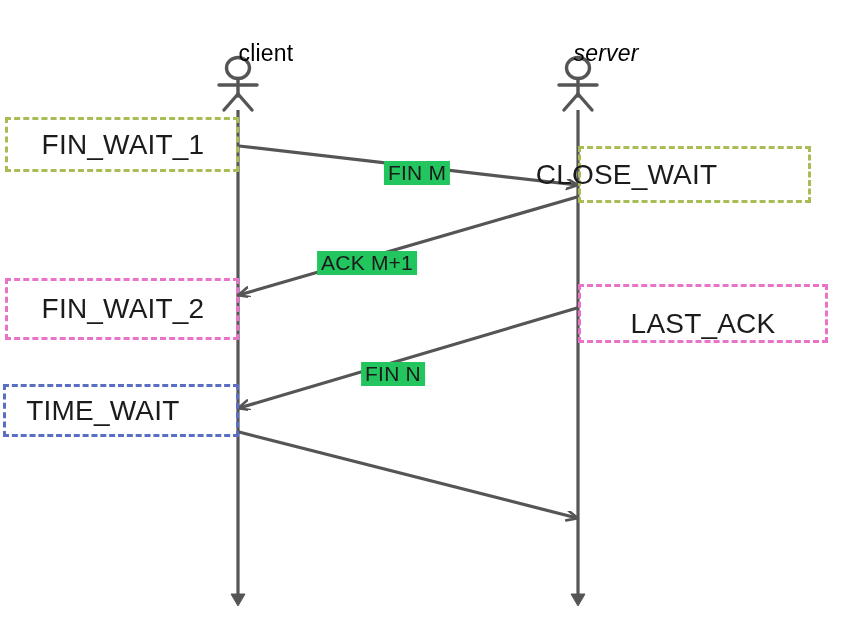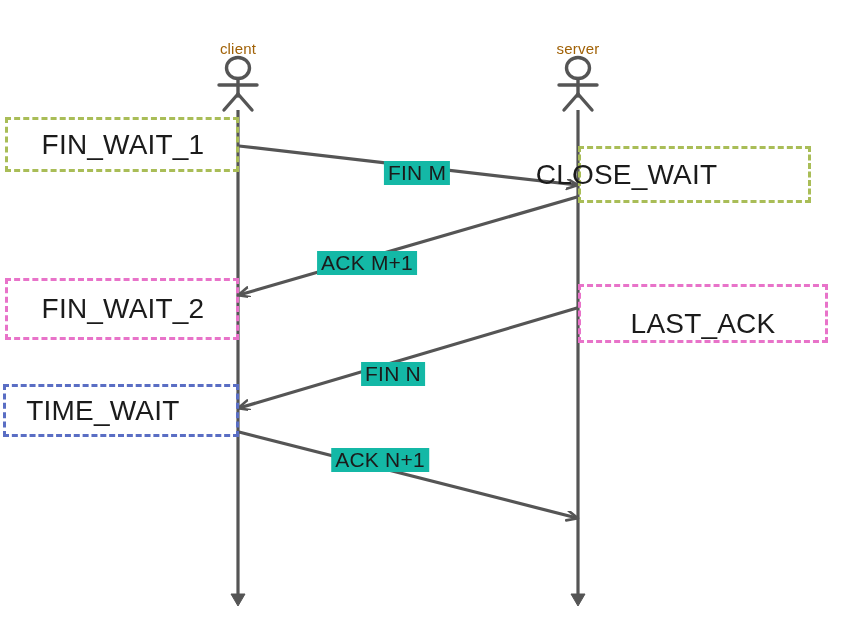--- a/index.html
+++ b/index.html
@@ -22,26 +22,27 @@
     position: absolute;
     left: 0;
     top: 0;
     width: 846px;
     height: 620px;
     display: block;
   }
   
   .actor-label {
     position: absolute;
-    font-size: 15px;
-    color: #a16207;
+    font-size: 23px;
+    color: #000000;
     letter-spacing: 0.2px;
     white-space: nowrap;
     transform: translateX(-50%);
     font-family: "Liberation Sans", sans-serif;
+    margin-left: 28px;
   }
   
   .state-box {
     position: absolute;
     box-sizing: border-box;
     display: flex;
     align-items: center;
     justify-content: center;
     background: transparent;
     border-style: dashed;
@@ -54,21 +55,21 @@
     letter-spacing: 0.2px;
     font-family: "Liberation Sans", sans-serif;
   }
   
   .msg-label {
     position: absolute;
     font-size: 21px;
     color: #1b1b1b;
     white-space: nowrap;
     letter-spacing: 0.2px;
-    background: #14b8a6;
+    background: #22c55e;
     padding: 0 4px;
     transform: translate(-50%, -50%);
     font-family: "Liberation Sans", sans-serif;
   }
 </style>
 </head>
 <body>
 
 <div id="diagram-root">
 
@@ -104,21 +105,21 @@
     <line x1="239" y1="146" x2="577" y2="185" stroke="#555555" stroke-width="3.2" stroke-linecap="round" marker-end="url(#arrow-open)"></line>
 
     <line x1="577" y1="197" x2="239" y2="295" stroke="#555555" stroke-width="3.2" stroke-linecap="round" marker-end="url(#arrow-open)"></line>
 
     <line x1="577" y1="308" x2="239" y2="408" stroke="#555555" stroke-width="3.2" stroke-linecap="round" marker-end="url(#arrow-open)"></line>
 
     <line x1="239" y1="432" x2="577" y2="518" stroke="#555555" stroke-width="3.2" stroke-linecap="round" marker-end="url(#arrow-open)"></line>
   </svg>
 
   <div class="actor-label" id="actor-label-client" style="left: 238px; top: 40px;">client</div>
-  <div class="actor-label" id="actor-label-server" style="left: 578px; top: 40px;">server</div>
+  <div class="actor-label" id="actor-label-server" style="left: 578px; top: 40px; font-style: italic;">server</div>
 
   <div class="state-box" id="state-box-fin-wait-1" style="left: 5px; top: 117px; width: 234px; height: 55px; border-color: rgb(169, 189, 87); justify-content: flex-start;">
     <span class="state-text" style="margin-left: 115px; transform: translateX(-50%);">FIN_WAIT_1</span>
   </div>
 
   <div class="state-box" id="state-box-close-wait" style="left: 578px; top: 146px; width: 233px; height: 57px; border-color: rgb(169, 189, 87); justify-content: flex-end;">
     <span class="state-text" style="margin-left: 117px; transform: translateX(-50%);">CLOSE_WAIT</span>
   </div>
 
   <div class="state-box" id="state-box-fin-wait-2" style="left: 5px; top: 278px; width: 234px; height: 62px; border-color: rgb(232, 115, 201); justify-content: flex-start;">
@@ -130,15 +131,14 @@
   </div>
 
   <div class="state-box" id="state-box-time-wait" style="left: 3px; top: 384px; width: 236px; height: 53px; border-color: rgb(90, 110, 196); justify-content: center;">
     <span class="state-text" style="margin-left: 117px; transform: translateX(-50%);">TIME_WAIT</span>
   </div>
 
 
   <div class="msg-label" id="msg-label-fin-m" style="left: 417px; top: 173px;">FIN M</div>
   <div class="msg-label" id="msg-label-ack-m-plus-1" style="left: 367px; top: 263px;">ACK M+1</div>
   <div class="msg-label" id="msg-label-fin-n" style="left: 393px; top: 374px;">FIN N</div>
-  <div class="msg-label" id="msg-label-ack-n-plus-1" style="left: 380px; top: 460px;">ACK N+1</div>
 
 </div>
 
 </body></html>

